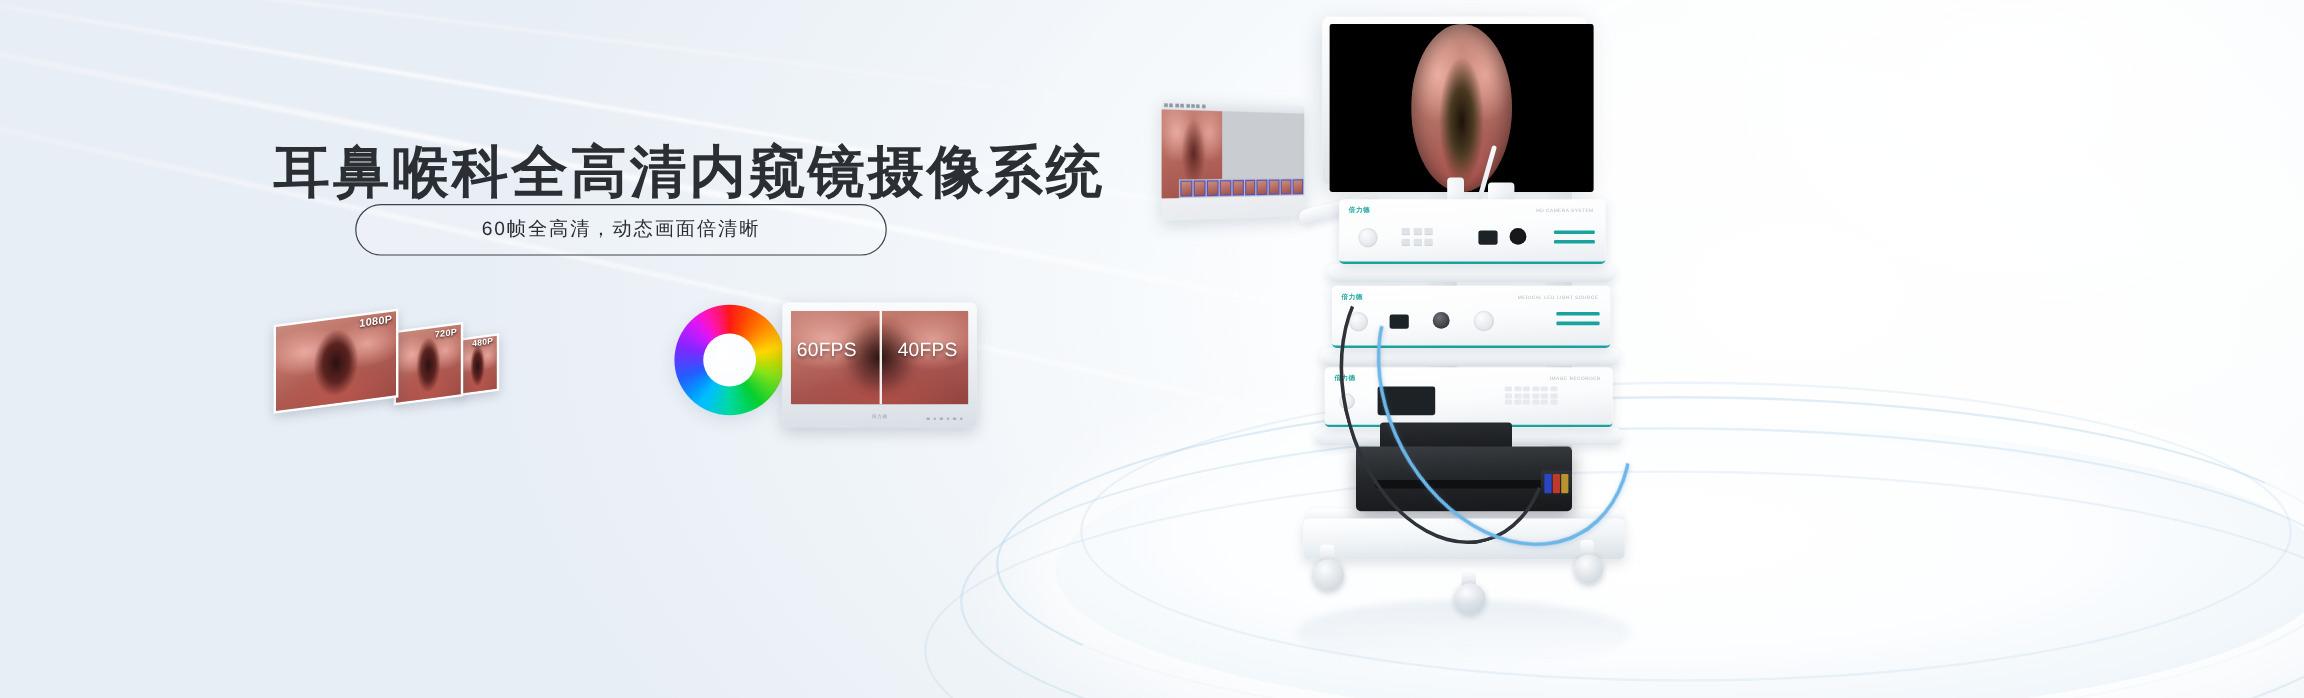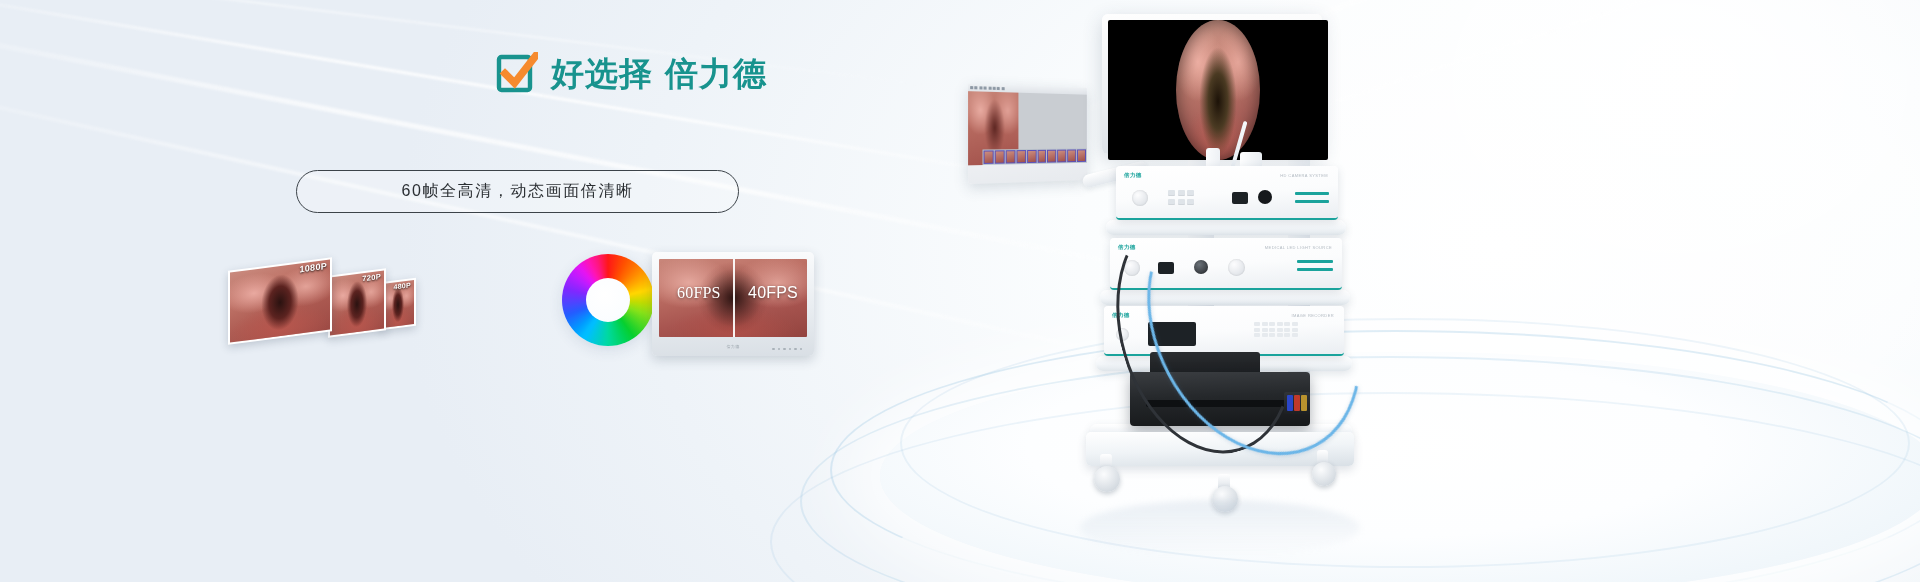--- a/index.html
+++ b/index.html
@@ -148,21 +148,21 @@
   }
   .mon .divider {
     position:absolute; left:50%; top:0; width:1.5px; height:100%;
     background:rgba(255,255,255,.92);
   }
   .mon .fps {
     position:absolute; top:44%; transform:translateY(-50%);
     color:#fff; font-size:16px; font-weight:400; letter-spacing:.2px;
     text-shadow:0 1px 3px rgba(0,0,0,.5);
   }
-  .mon .fps.l { left:18px;font-family:Liberation Serif, serif; }
+  .mon .fps.l { left:5px; }
   .mon .fps.r { right:9px; }
   .mon .chin { position:absolute; left:0; bottom:2px; width:100%; height:16px; display:flex; align-items:center; justify-content:center; gap:3px; }
   .mon .logo-s { font-size:4px; color:#9aa3ab; letter-spacing:.4px; }
   .mon .btns { position:absolute; right:12px; bottom:6px; display:flex; gap:3px; }
   .mon .btns i { width:2.5px; height:2.5px; border-radius:50%; background:#a9b1b8; display:block; }
 
   
   .cart { position:absolute; left:1060px; top:0; width:860px; height:582px; }
   .cart div { position:absolute; }
 
@@ -306,30 +306,22 @@
     <div class="streak s6"></div>
   </div>
   <div class="platform"></div>
   <div class="arc a1"></div>
   <div class="arc a2"></div>
   <div class="arc a3"></div>
   <div class="arc a4"></div>
 
   <div class="content">
 
-    <div class="logo-row">
-      <span class="logo-mark">
-        <svg viewBox="0 0 42 42" xmlns="http://www.w3.org/2000/svg">
-          <rect x="3" y="5" width="31" height="33" rx="2.5" fill="none" stroke="#18938e" stroke-width="4.4"></rect>
-          <path d="M9 21.5 L18.5 31 L40 3.5" fill="none" stroke="#f68a2e" stroke-width="7.6" stroke-linecap="square" stroke-linejoin="miter"></path>
-        </svg>
-      </span>
-      <span class="logo-text"><span>好选择</span><span class="sep"></span><span>倍力德</span></span>
-    </div>
-
+
+    <div class="headline">耳鼻喉科全高清内窥镜摄像系统</div>
 
     <div class="pill">
       <span>60帧全高清，动态画面倍清晰</span>
     </div>
 
     <div class="features">
 
       <div class="feature f1">
         <div class="panel p480">
           <div class="tissue"></div>

